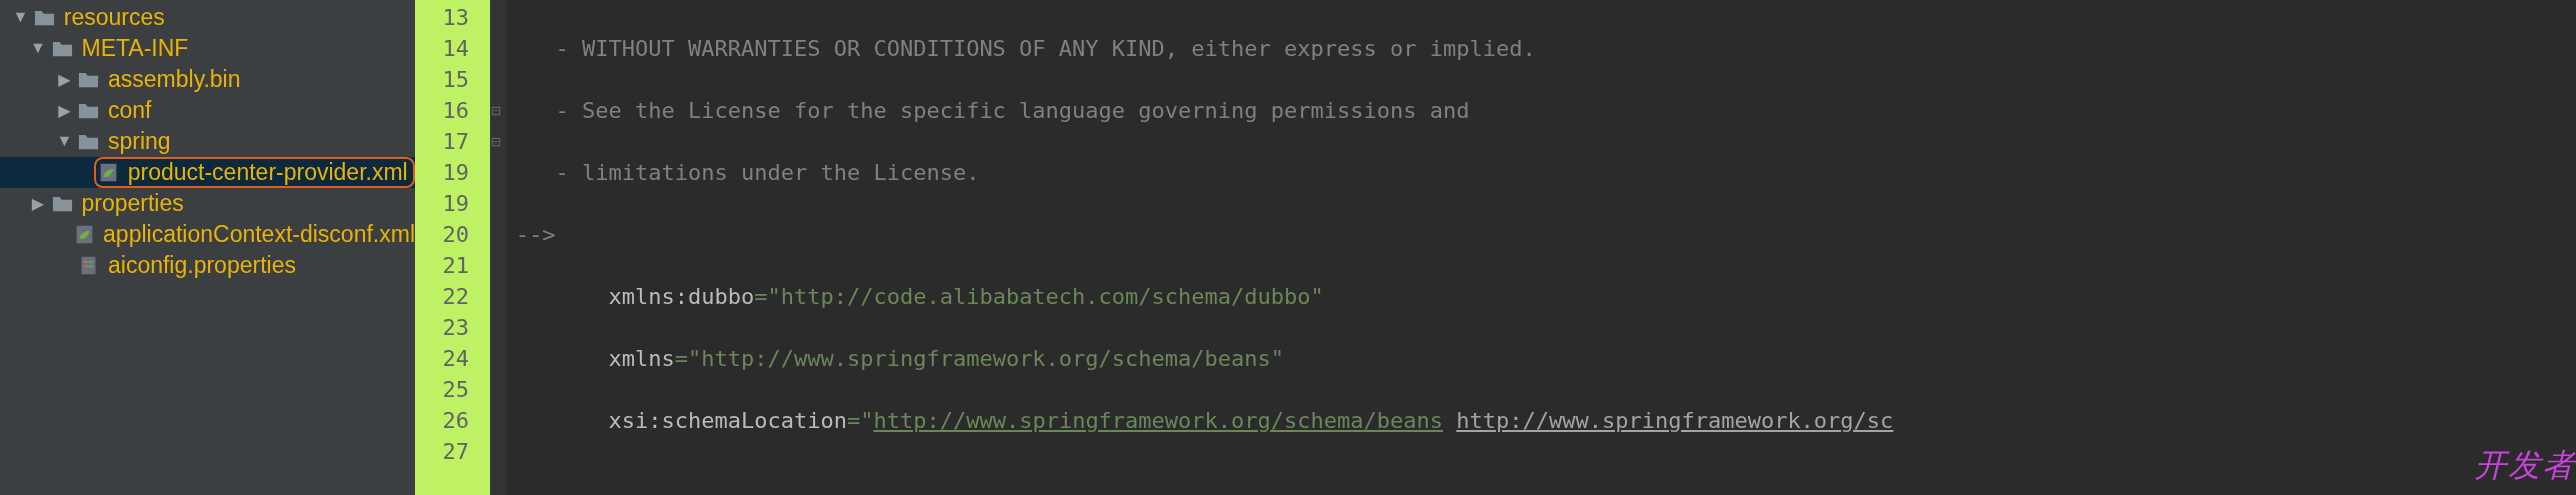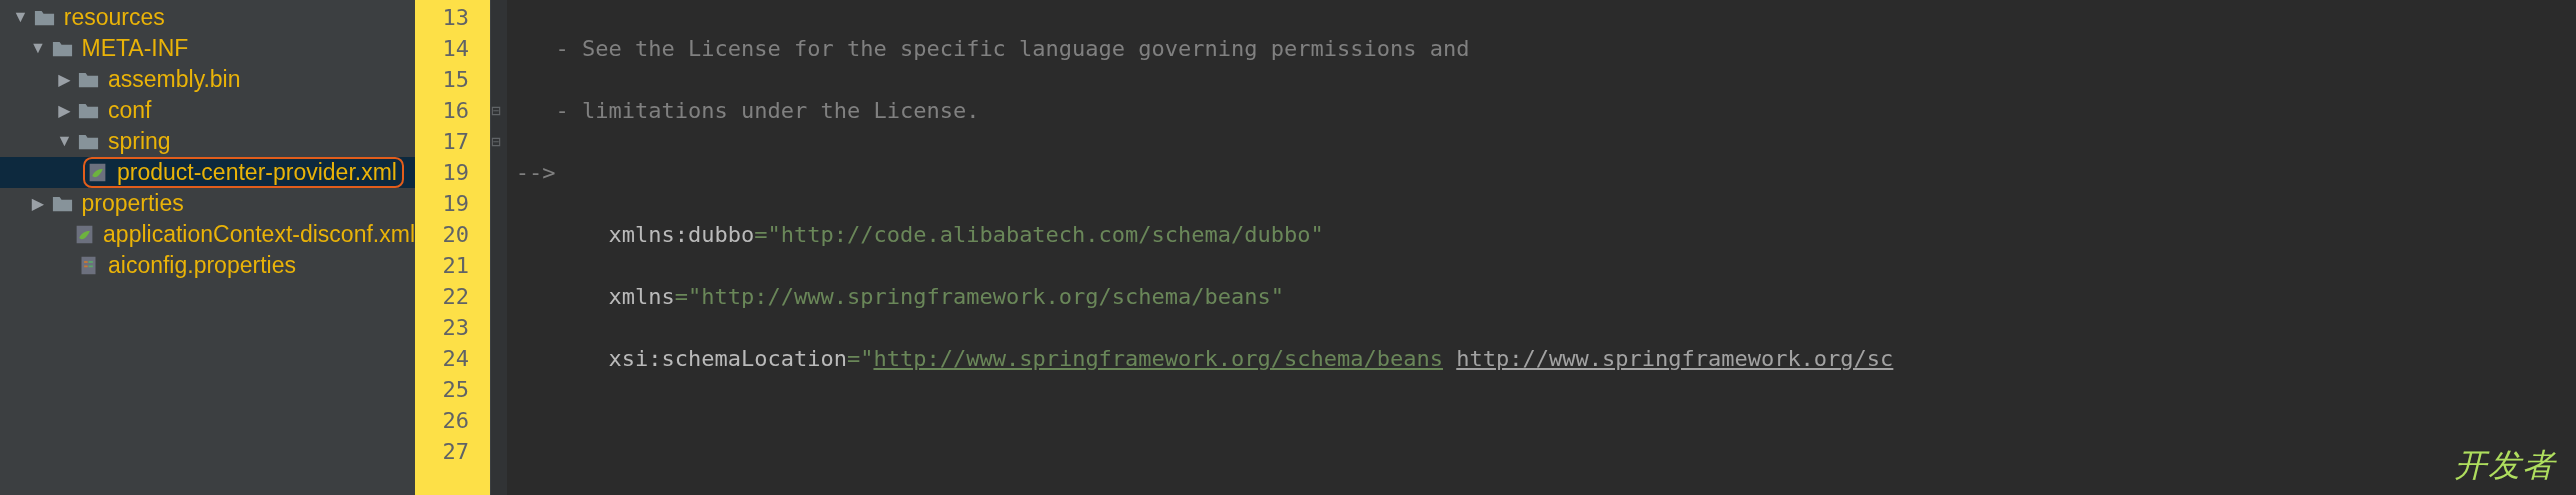--- a/index.html
+++ b/index.html
@@ -53,25 +53,25 @@
   .highlight-box {
     border: 2.7px solid #e25d1b;
     border-radius: 8.8px;
     padding: 0 5.3px 0 0;
     display: inline-flex;
     align-items: center;
   }
   .indent0 { padding-left: 8.8px; }
   .indent1 { padding-left: 26.5px; }
   .indent2 { padding-left: 53px; }
-  .indent3 { padding-left: 83px; }
+  .indent3 { padding-left: 83px; justify-content: flex-end; }
 
   .gutter {
     width: 76px;
-    background: #fde047;
+    background: #bef264;
     color: #606366;
     text-align: right;
     padding-right: 21px;
     font-size: 22px;
     line-height: 31px;
     flex-shrink: 0;
     padding-top: 1.8px;
     border-right: 0.9px solid #3c3f41;
   }
   .gutter div { height: 31px; }
@@ -102,23 +102,23 @@
 
   .c-comment { color: #808080; }
   .c-tag { color: #e8bf6a; }
   .c-ns { color: #bababa; }
   .c-attr { color: #bababa; }
   .c-val { color: #6a8759; }
   .c-link { color: #a3a3a3; text-decoration: underline; }
   .c-linkg { color: #6a8759; text-decoration: underline; margin-top: 13px; }
   .watermark {
     position: absolute;
-    right: 20px;
+    right: 0;
     bottom: 7px;
-    color: #bef264;
+    color: #d946ef;
     font-family: "SimSun", serif;
     font-size: 32px;
     opacity: 0.9;
     font-style: italic;
     letter-spacing: 1.8px;
     pointer-events: none;
   }
 </style>
 </head>
 <body>
@@ -244,20 +244,21 @@
     <div></div>
     <div></div>
     <div></div>
     <div></div>
     <div></div>
     <div></div>
     <div></div>
 </div>
 
 <div class="editor">
+<div class="line"><span class="c-comment">   - WITHOUT WARRANTIES OR CONDITIONS OF ANY KIND, either express or implied.</span></div>
 <div class="line"><span class="c-comment">   - See the License for the specific language governing permissions and</span></div>
 <div class="line"><span class="c-comment">   - limitations under the License.</span></div>
 <div class="line"><span class="c-comment">--&gt;</span></div>
 <div class="line"><span class="c-attr">       xmlns:</span><span class="c-ns">dubbo</span><span class="c-val">=</span><span class="c-val">"http://code.alibabatech.com/schema/dubbo"</span></div>
 <div class="line"><span>       </span><span class="c-attr">xmlns</span><span class="c-val">=</span><span class="c-val">"http://www.springframework.org/schema/beans"</span></div>
 <div class="line"><span>       </span><span class="c-ns">xsi</span><span class="c-attr">:schemaLocation</span><span class="c-val">=</span><span class="c-val">"</span><span class="c-linkg">http://www.springframework.org/schema/beans</span><span class="c-val"> </span><span class="c-link">http://www.springframework.org/sc</span></div>
 
 
 
 

